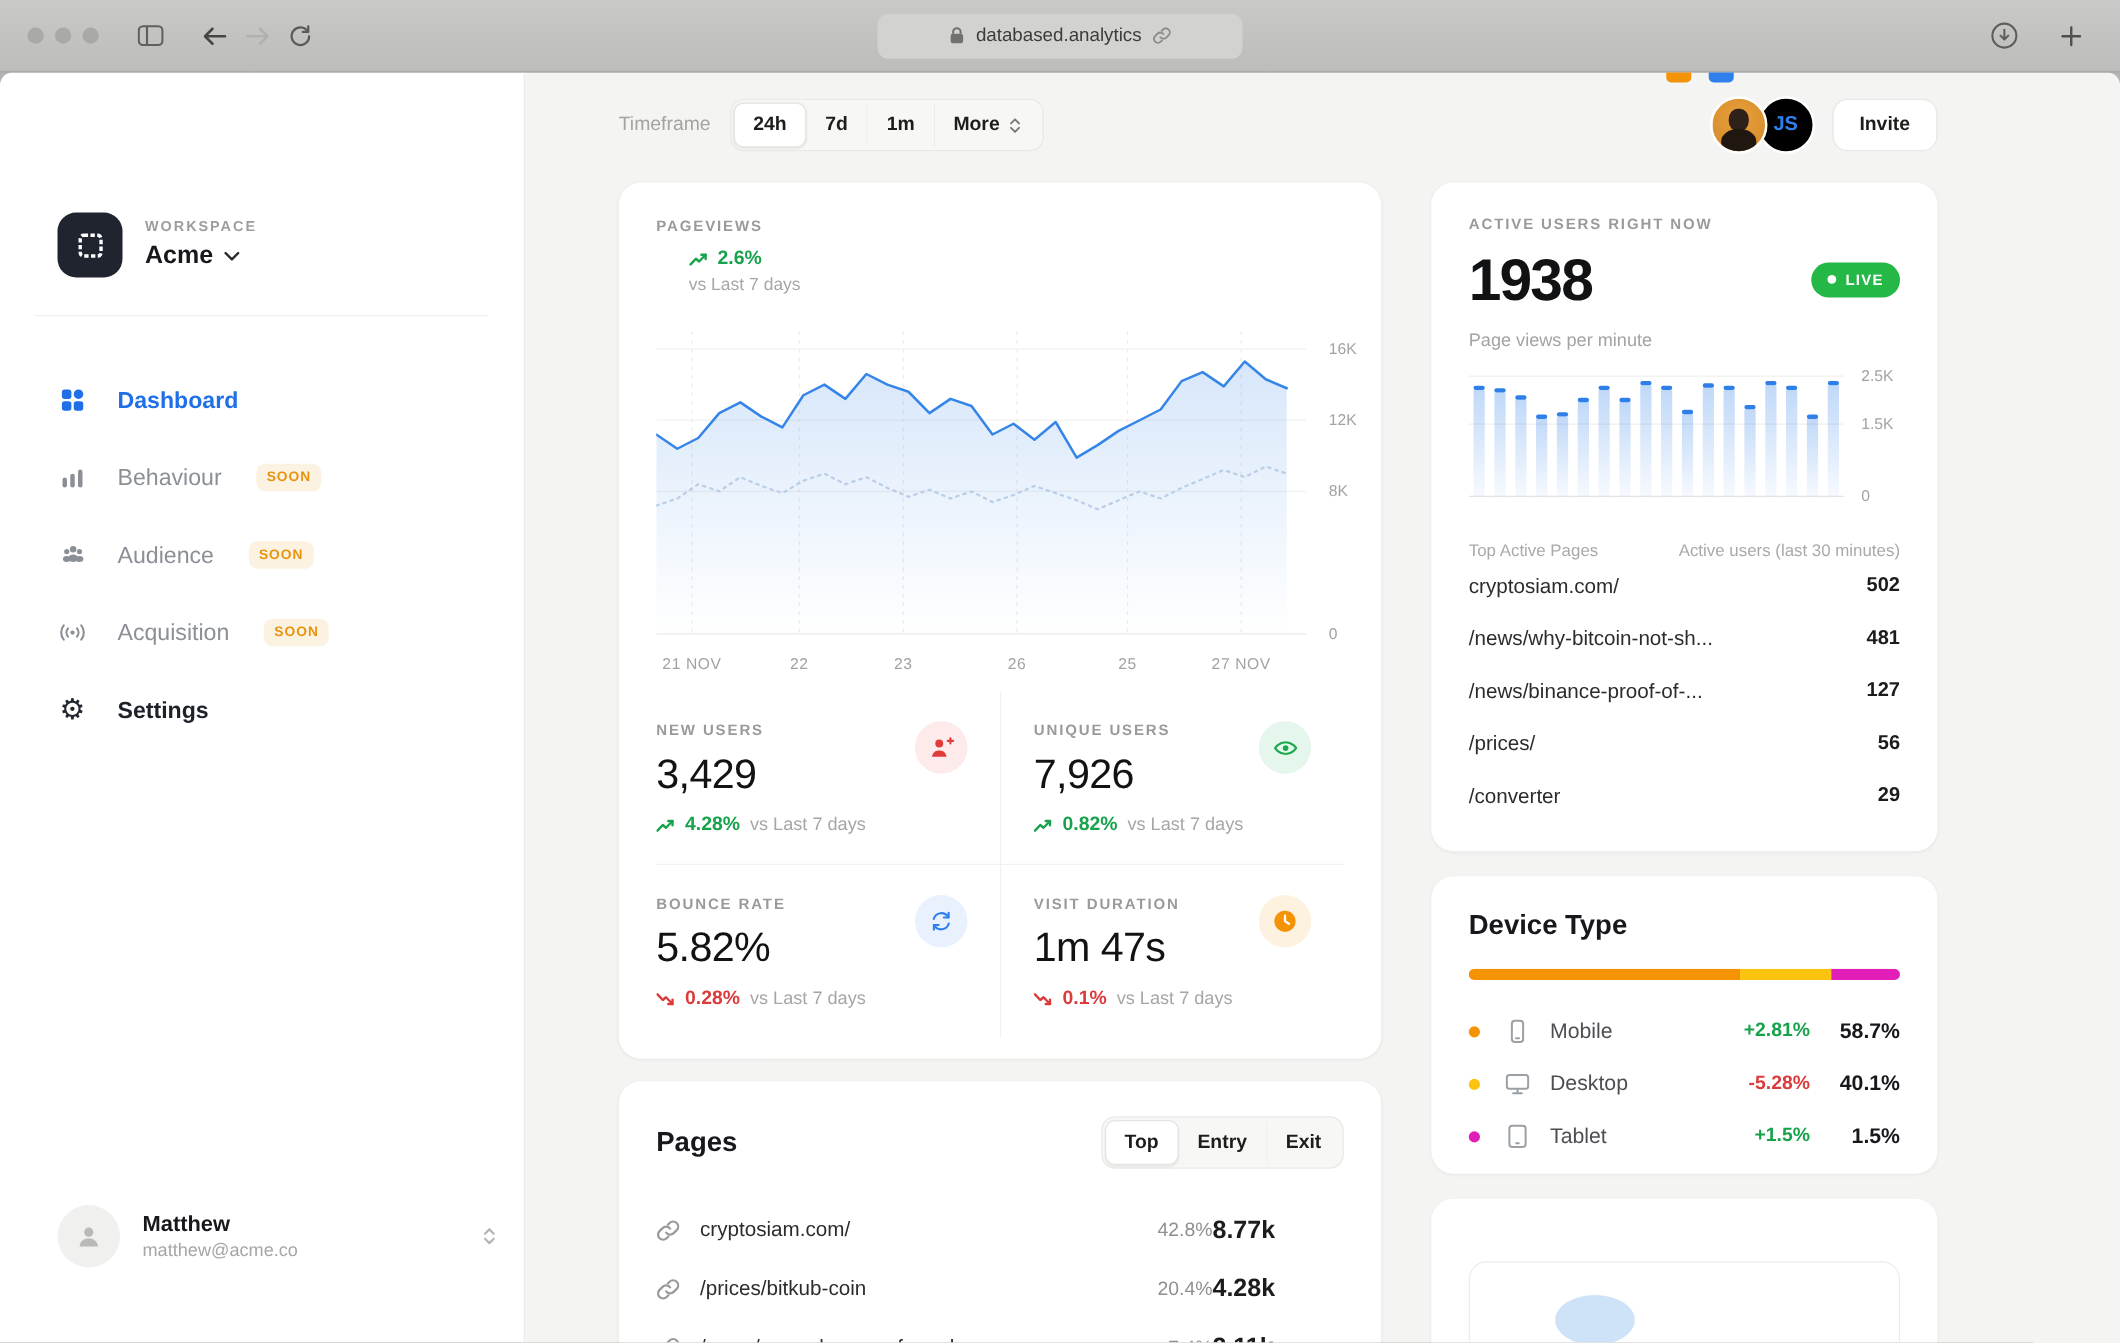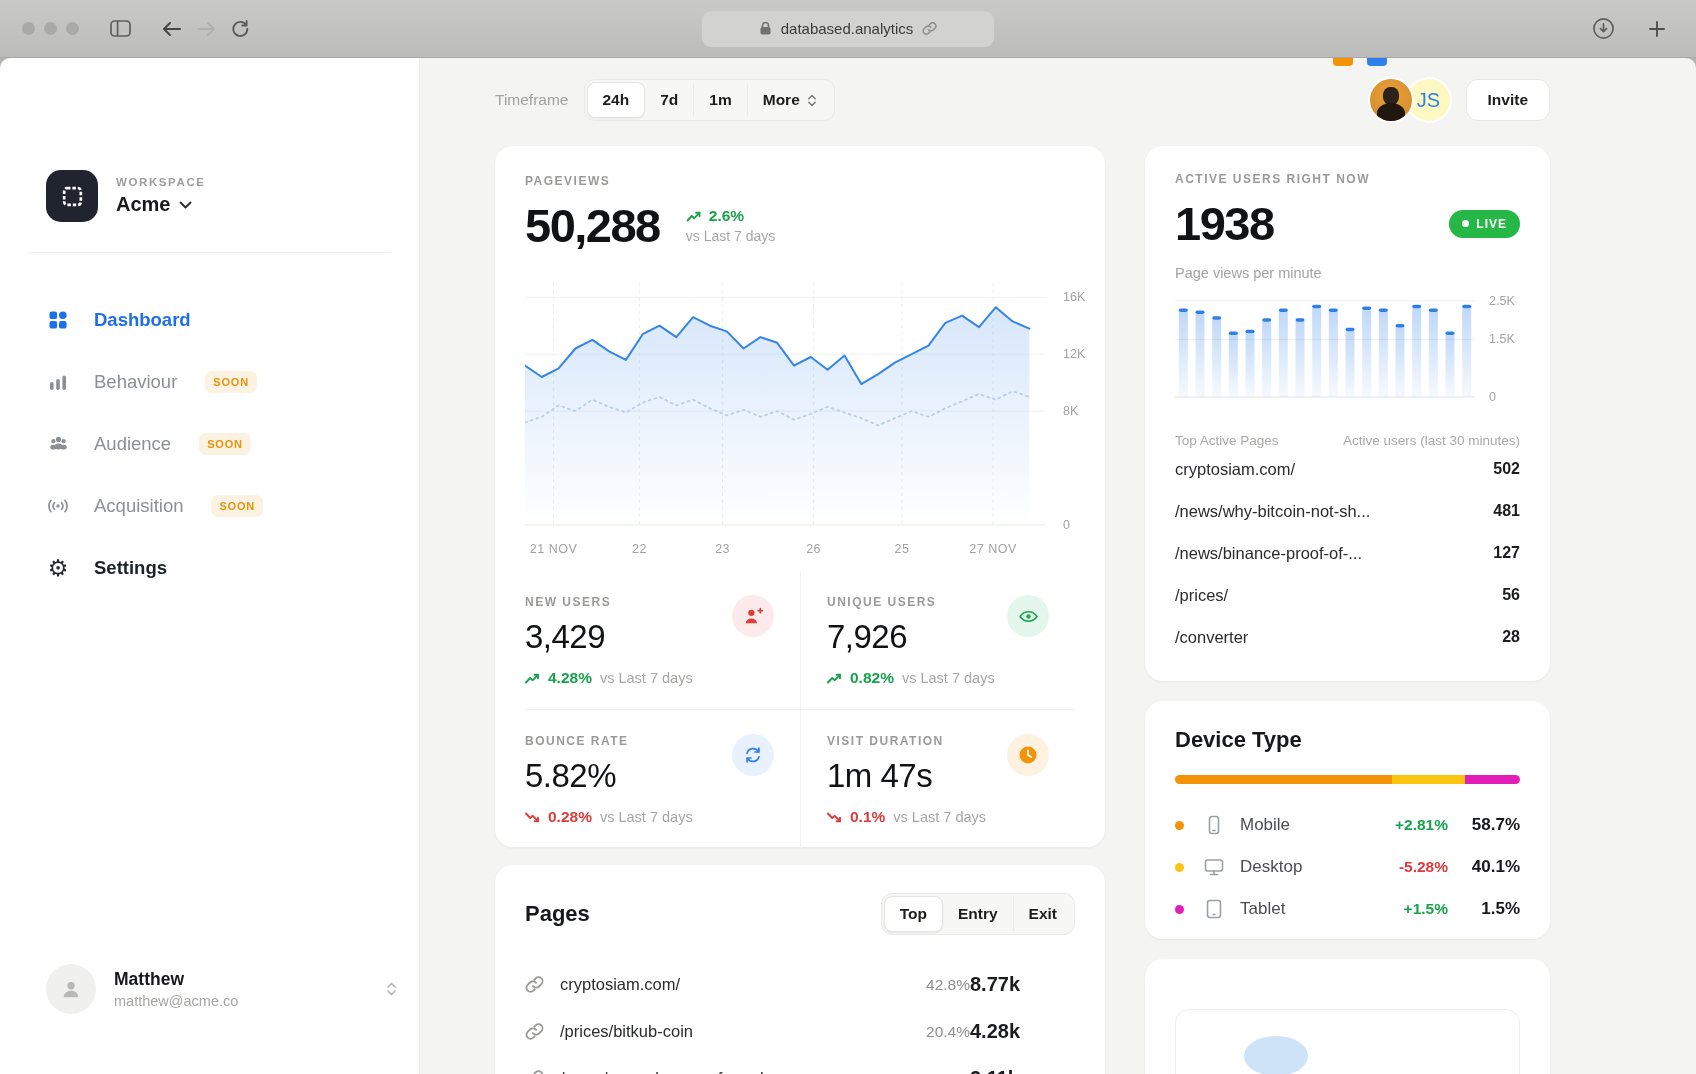--- a/index.html
+++ b/index.html
@@ -51,22 +51,22 @@
   .segmented { display:flex; align-items:center; background:#f7f7f5; border:1px solid #e9e9e7; border-radius:11px; padding:2px; }
   .seg { padding:8px 15px; font-size:15.5px; font-weight:600; color:#1d1d1b; border-radius:8px; cursor:pointer; display:flex; align-items:center; gap:7px; }
   .seg + .seg { border-left:1px solid #ececea; border-top-left-radius:0; border-bottom-left-radius:0; }
   .seg.selected { background:#fff; border:1px solid #e4e4e2; box-shadow:0 1px 2px rgba(0,0,0,.07); border-radius:8px; }
   .seg.selected + .seg { border-left:none; }
   .top-right { margin-left:auto; display:flex; align-items:center; }
   .avatar { width:46px; height:46px; border-radius:50%; flex:none; }
   .avatar.photo { background:radial-gradient(circle at 50% 38%, #e8a13c 0%, #d98f2e 70%); position:relative; overflow:hidden; border:2px solid #fff; }
   .avatar.photo .head { position:absolute; left:13px; top:8px; width:16px; height:18px; border-radius:45%; background:#2e2119; }
   .avatar.photo .body { position:absolute; left:7px; top:24px; width:28px; height:20px; border-radius:50% 50% 0 0; background:#201710; }
-  .avatar.initials { background:#fef9c3; margin-left:-8px; border:2px solid #fff; display:flex; align-items:center; justify-content:center;
-                     color:#2f80ed; font-weight:400; font-size:20px; }
+  .avatar.initials { background:#000000; margin-left:-8px; border:2px solid #fff; display:flex; align-items:center; justify-content:center;
+                     color:#2f80ed; font-weight:700; font-size:16px; }
   .invite { margin-left:14px; background:#fff; border:1px solid #e7e7e5; border-radius:12px; padding:11px 21px;
             font-size:15.5px; font-weight:600; color:#1d1d1b; cursor:pointer; }
 
   .cols { display:flex; gap:40px; }
   .col-left { width:610px; flex:none; }
   .col-right { width:405px; flex:none; }
   .card { background:#fff; border-radius:18px; box-shadow:0 1px 3px rgba(25,25,25,.05); }
 
   
   .pv-card { height:701px; padding:28px 30px 0; }
@@ -311,21 +311,20 @@
           <button class="invite">Invite</button>
         </div>
       </div>
 
       <div class="cols">
 
         <section class="col-left">
           <article class="card pv-card">
             <div class="kpi-label">PAGEVIEWS</div>
             <div class="kpi-row">
-              <span class="kpi-value">50,288</span>
               <div class="kpi-trend up">
                 <div class="tr-line">
                   <svg class="tr-up" width="16" height="11" viewBox="0 0 15 11" fill="none" stroke="#17a24b" stroke-width="1.9" stroke-linecap="round" stroke-linejoin="round">
                       <path d="M1 9.5L5.2 5l2.6 2.2L13 1.8"></path>
                       <path d="M9.6 1.8H13v3.4"></path>
                     </svg>
                   <span class="tr-pct">2.6%</span>
                 </div>
                 <div class="tr-caption">vs Last 7 days</div>
               </div>
@@ -567,21 +566,21 @@
               <div class="a-row">
                 <span class="a-path">/news/binance-proof-of-...</span>
                 <span class="a-users">127</span>
               </div>
               <div class="a-row">
                 <span class="a-path">/prices/</span>
                 <span class="a-users">56</span>
               </div>
               <div class="a-row">
                 <span class="a-path">/converter</span>
-                <span class="a-users">28</span>
+                <span class="a-users">29</span>
               </div>
             </div>
           </article>
 
           <article class="card device-card">
             <div class="card-title">Device Type</div>
             <div class="dt-bar" id="dt-bar">
                 <span style="width: 63%; background: rgb(245, 147, 7);"></span>
                 <span style="width: 21%; background: rgb(251, 196, 15);"></span>
                 <span style="width: 16%; background: rgb(225, 31, 184);"></span>

